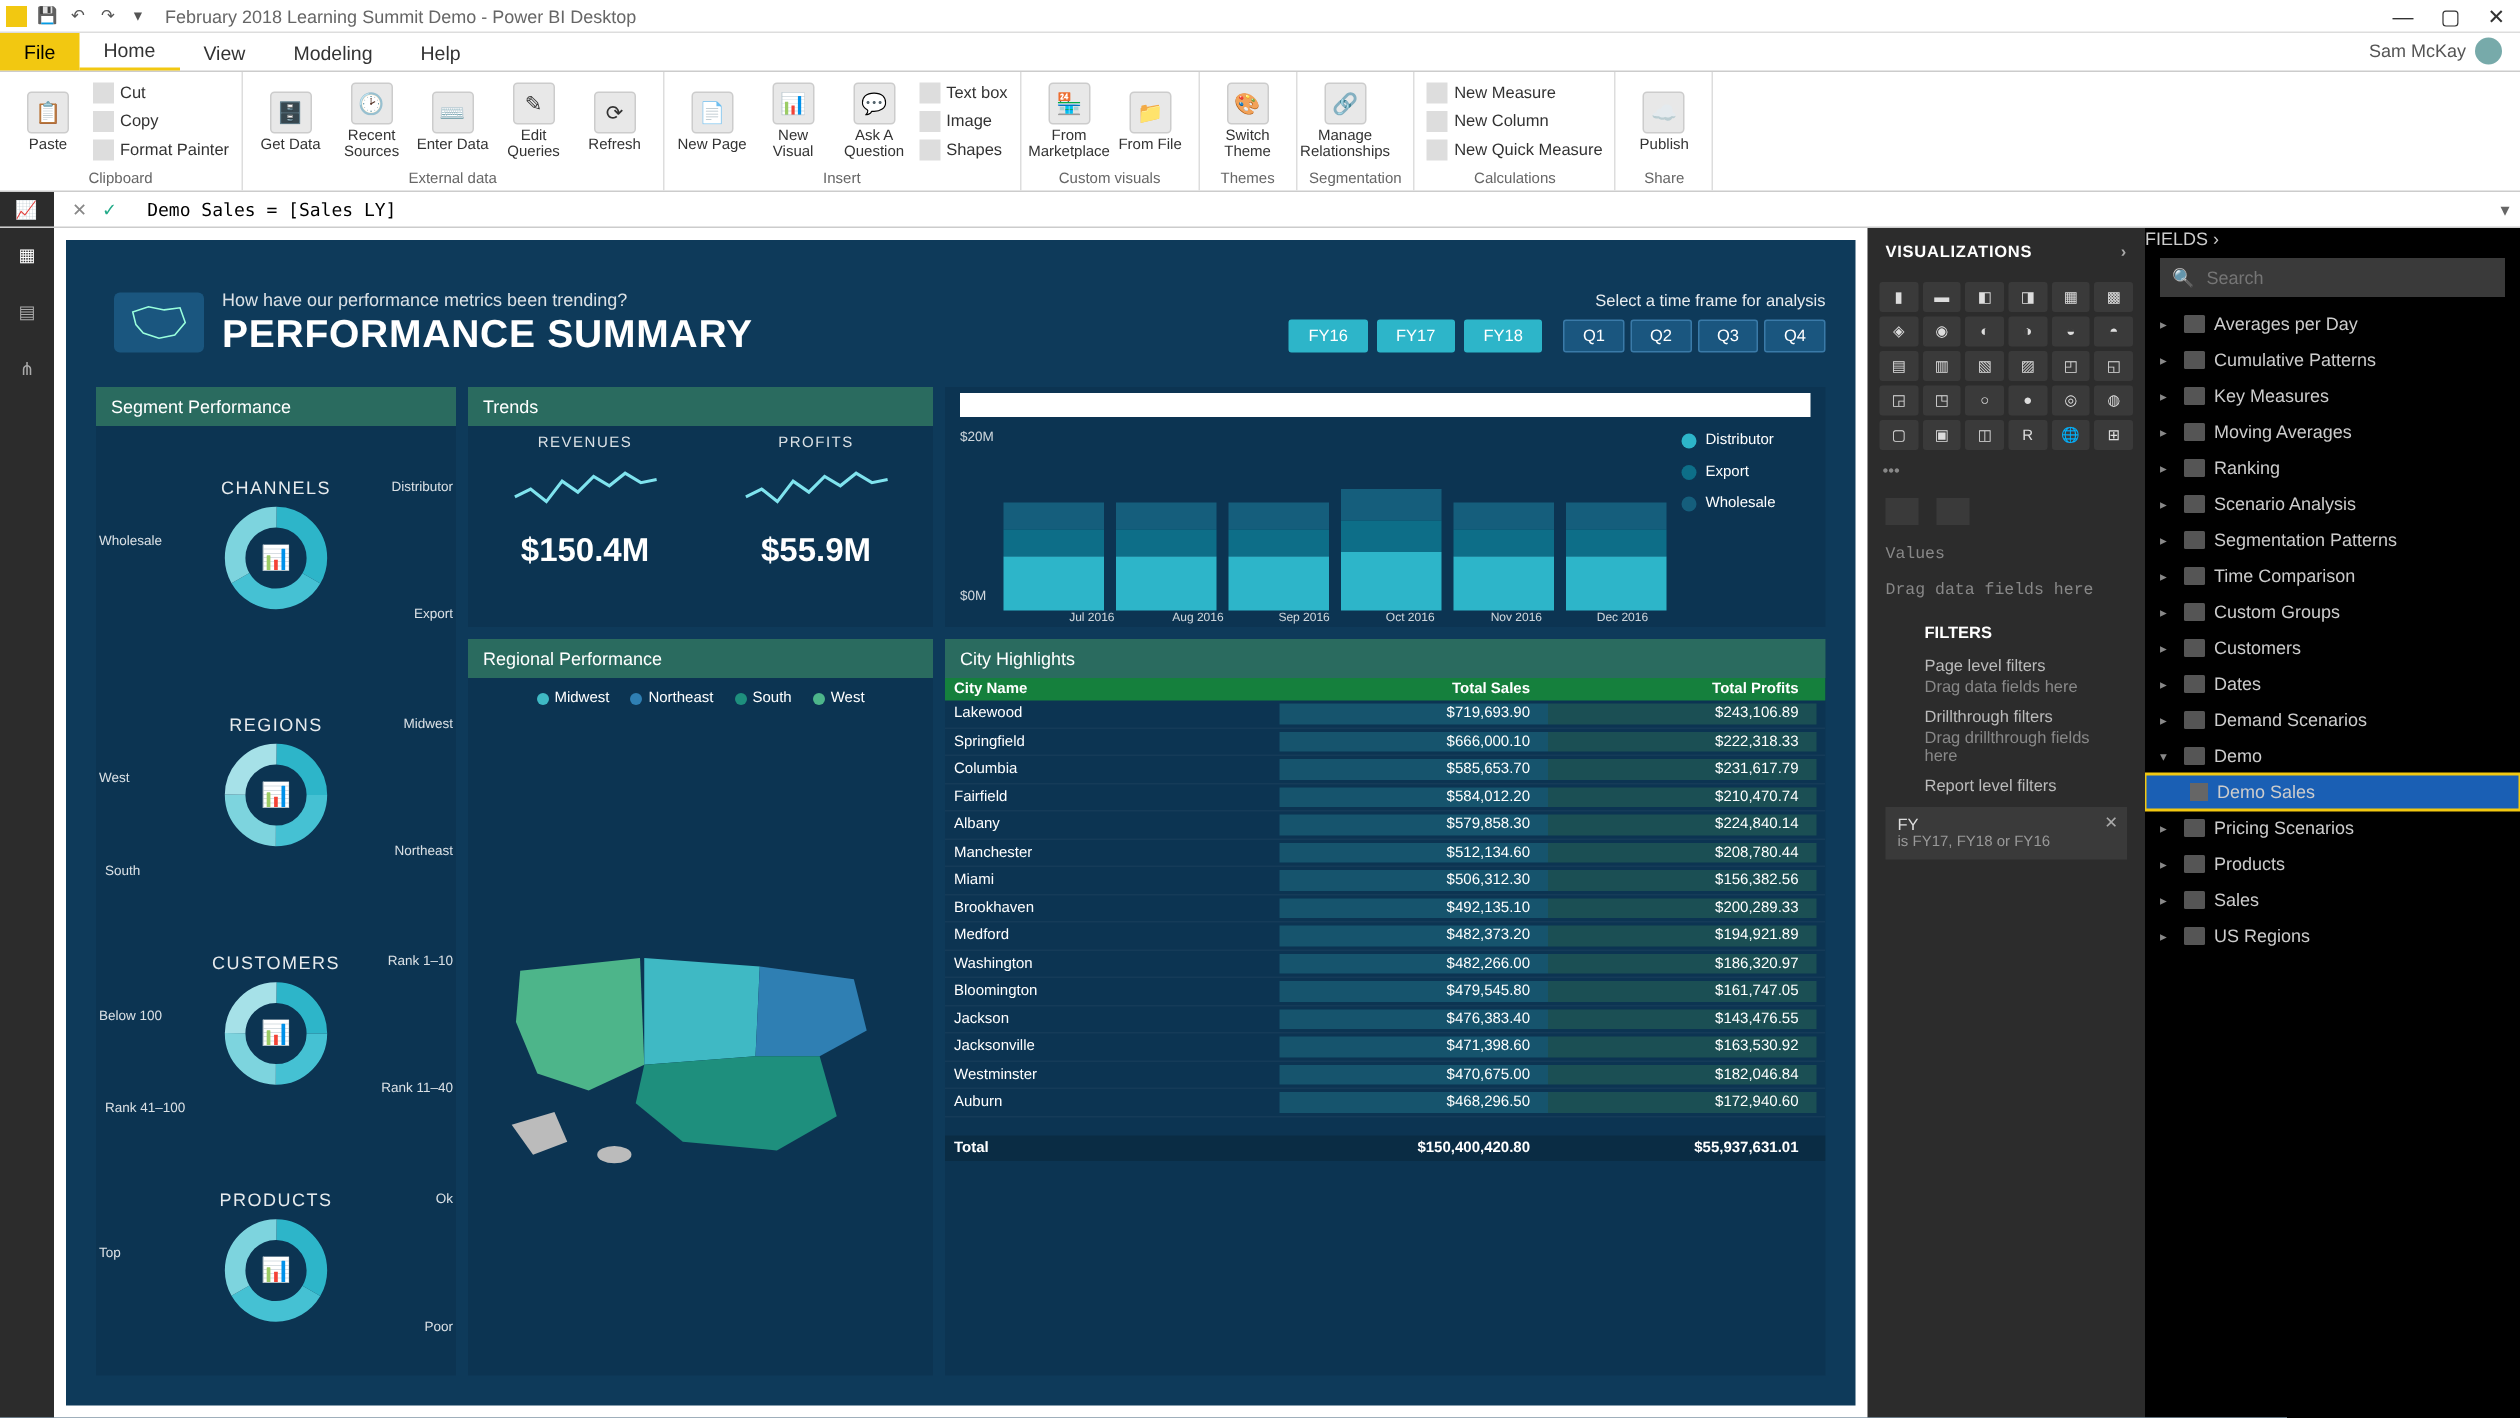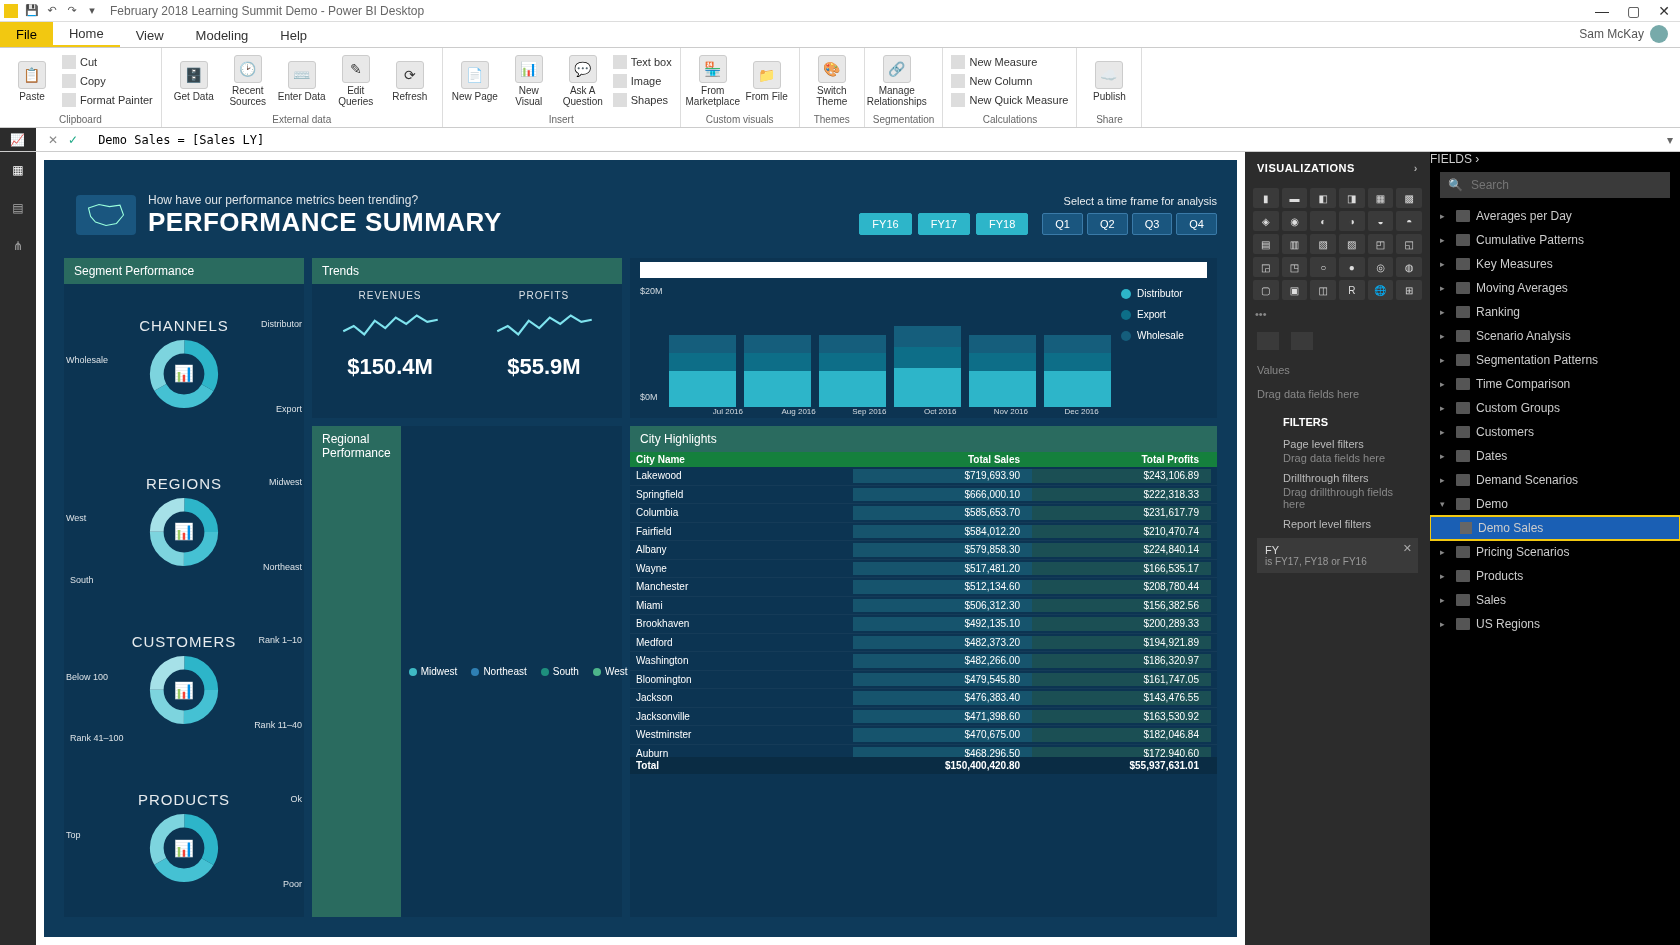--- a/index.html
+++ b/index.html
@@ -61,21 +61,21 @@
 .report-header .btn-group { display: flex; gap: 6px; }
 .report-header .tf-btn { background: #1a567f; border: 1px solid #3a7aa8; padding: 4px 12px; cursor: pointer; color: #fff; font-size: 11px; border-radius: 2px; }
 .report-header .tf-btn.active { background: #2db5c9; border-color: #2db5c9; }
 .report-header .qbtn-group { display: flex; gap: 4px; margin-left: 14px; }
 .report-header .tf-row { display: flex; align-items: center; }
 
 
 .segment-col { background: #0c3452; display: flex; flex-direction: column; }
 .panel-title { background: #2a6b5f; padding: 6px 10px; font-size: 12px; }
 .segment-col .seg { flex: 1; display: flex; flex-direction: column; align-items: center; justify-content: center; position: relative; }
-.seg-title { font-size: 15px; letter-spacing: 1px; margin-bottom: 4px; opacity: .9; }
+.seg-title { font-size: 12px; letter-spacing: 1px; margin-bottom: 4px; opacity: .9; }
 .donut { width: 72px; height: 72px; position: relative; }
 .donut svg { width: 100%; height: 100%; }
 .donut .center-ico { position: absolute; inset: 0; display: flex; align-items: center; justify-content: center; font-size: 16px; color: #eee; }
 .seg .lbl { position: absolute; font-size: 9px; opacity: .85; }
 
 
 .right-grid { display: grid; grid-template-columns: 310px 1fr; grid-template-rows: 160px 1fr; gap: 8px; }
 
 .trends { background: #0c3452; }
 .trends .body { display: flex; padding: 6px 4px; gap: 6px; }
@@ -90,21 +90,21 @@
 .bar-plot .y-axis { display: flex; flex-direction: column; justify-content: space-between; font-size: 9px; opacity: .8; padding: 4px 0 14px; }
 .bar-plot .bars { flex: 1; display: flex; gap: 8px; align-items: flex-end; padding: 4px 6px 0; height: 95px; position: relative; }
 .bar-plot .bar-stack { flex: 1; display: flex; flex-direction: column-reverse; }
 .bar-plot .seg-bar { width: 100%; }
 .bar-plot .x-labels { display: flex; font-size: 8px; opacity: .8; padding-left: 30px; }
 .bar-plot .x-labels span { flex: 1; text-align: center; }
 .bar-legend { width: 90px; display: flex; flex-direction: column; gap: 10px; font-size: 10px; padding: 6px 4px; }
 .bar-legend .item { display: flex; align-items: center; gap: 6px; }
 .bar-legend .sw { width: 10px; height: 10px; border-radius: 50%; }
 
-.regional { background: #0c3452; display: flex; flex-direction: row; }
+.regional { background: #0c3452; display: flex; flex-direction: column; }
 .regional .legend-row { display: flex; gap: 14px; justify-content: center; padding: 8px; font-size: 10px; }
 .regional .legend-row .li { display: flex; align-items: center; gap: 4px; }
 .regional .legend-row .dot { width: 8px; height: 8px; border-radius: 50%; }
 .regional .map { flex: 1; display: flex; align-items: center; justify-content: center; }
 .regional .map svg { width: 92%; height: 92%; }
 
 .city-panel { background: #0c3452; display: flex; flex-direction: column; }
 .city-table { flex: 1; overflow: hidden; font-size: 10px; }
 .city-table .thead, .city-table .row { display: flex; padding: 2px 6px; }
 .city-table .thead { background: #15803d; font-weight: 600; }
@@ -122,21 +122,21 @@
 
 .side-pane { width: 185px; background: #2c2c2c; color: #ccc; display: flex; flex-direction: column; font-size: 11px; }
 .side-pane .pane-header { padding: 10px 12px; font-weight: bold; color: #fff; letter-spacing: .5px; display: flex; align-items: center; justify-content: space-between; gap: 40px; }
 .side-pane .pane-header .chev { color: #aaa; cursor: pointer; }
 
 .viz-gallery { display: grid; grid-template-columns: repeat(6, 1fr); gap: 3px; padding: 4px 8px; }
 .viz-gallery .viz { height: 20px; background: #3a3a3a; cursor: pointer; display: flex; align-items: center; justify-content: center; color: #ddd; font-size: 10px; border-radius: 2px; }
 .viz-icons-row { display: flex; gap: 12px; padding: 8px 12px; }
 .viz-icons-row .t-ico { width: 22px; height: 18px; background: #3a3a3a; cursor: pointer; }
 
-.field-well { padding: 6px 12px; color: #888; }
+.field-well { padding: 6px 12px; color: #888; font-family: Liberation Mono, monospace; }
 .filters-section { padding: 4px 12px; margin-left: 26px; }
 .filters-section .sec-title { color: #fff; font-weight: bold; padding: 6px 0; }
 .filters-section .hint { color: #888; padding: 2px 0 8px; font-size: 11px; }
 .filter-chip { background: #3a3a3a; padding: 6px 8px; margin: 4px 12px; position: relative; }
 .filter-chip .chip-title { color: #ddd; }
 .filter-chip .chip-sub { color: #999; font-size: 10px; }
 .filter-chip .close { position: absolute; right: 6px; top: 4px; cursor: pointer; color: #aaa; }
 
 .fields-pane { width: 250px; background: #000000; color: #ccc; display: flex; flex-direction: column; font-size: 12px; }
 .fields-pane .search-box { margin: 6px 10px; background: #3a3a3a; padding: 6px 8px; display: flex; align-items: center; gap: 8px; color: #aaa; }
@@ -564,25 +564,20 @@
                 </div>
                 <div class="row">
                   <div class="c-name">Fairfield</div>
                   <div class="c-sales">$584,012.20</div>
                   <div class="c-prof">$210,470.74</div>
                 </div>
                 <div class="row">
                   <div class="c-name">Albany</div>
                   <div class="c-sales">$579,858.30</div>
                   <div class="c-prof">$224,840.14</div>
-                </div>
-                <div class="row">
-                  <div class="c-name">Wayne</div>
-                  <div class="c-sales">$517,481.20</div>
-                  <div class="c-prof">$166,535.17</div>
                 </div>
                 <div class="row">
                   <div class="c-name">Manchester</div>
                   <div class="c-sales">$512,134.60</div>
                   <div class="c-prof">$208,780.44</div>
                 </div>
                 <div class="row">
                   <div class="c-name">Miami</div>
                   <div class="c-sales">$506,312.30</div>
                   <div class="c-prof">$156,382.56</div>

